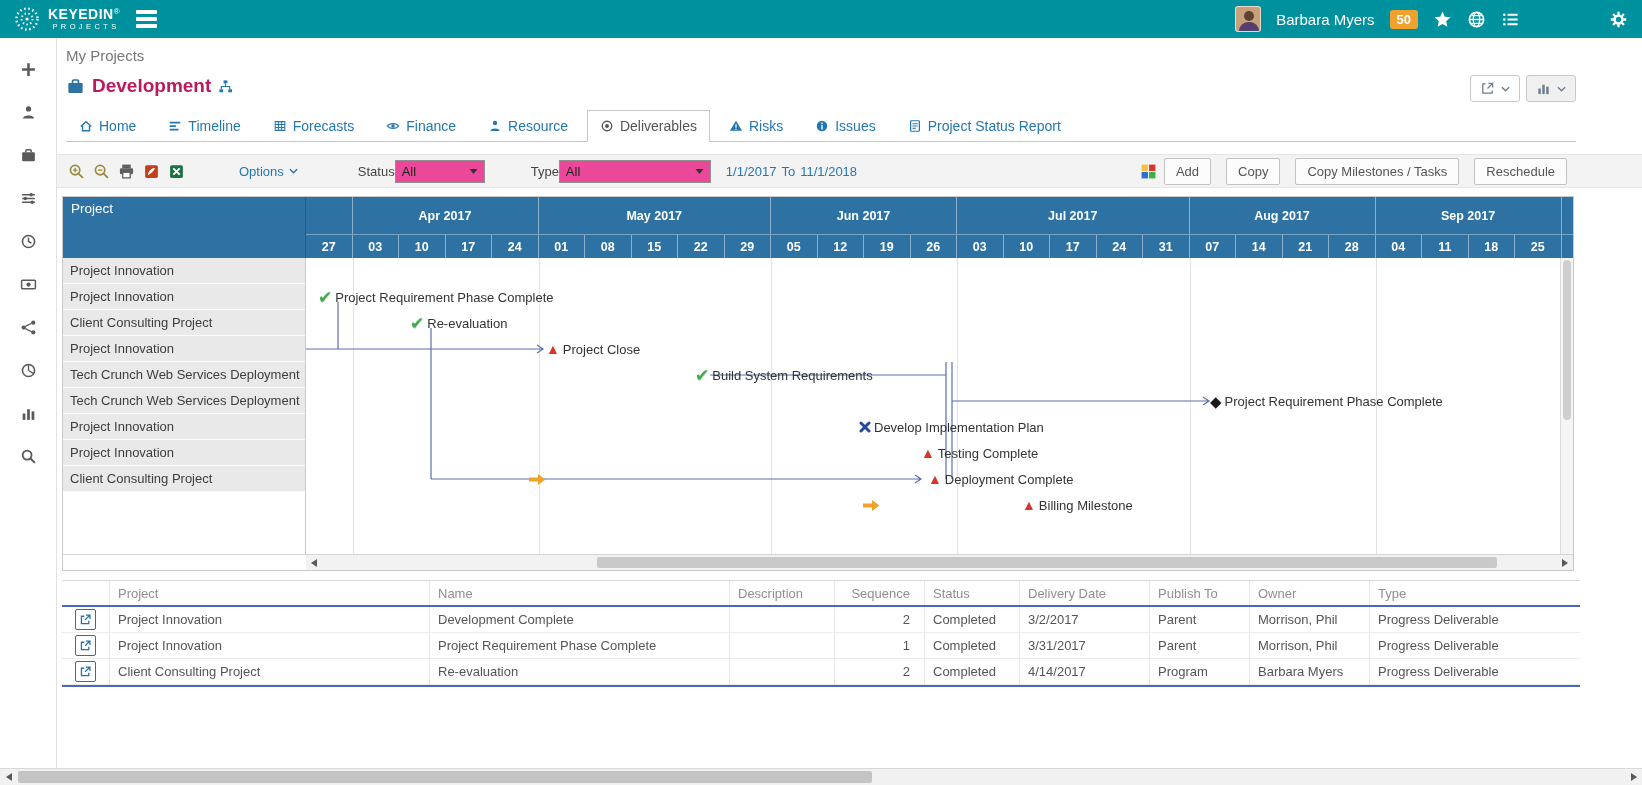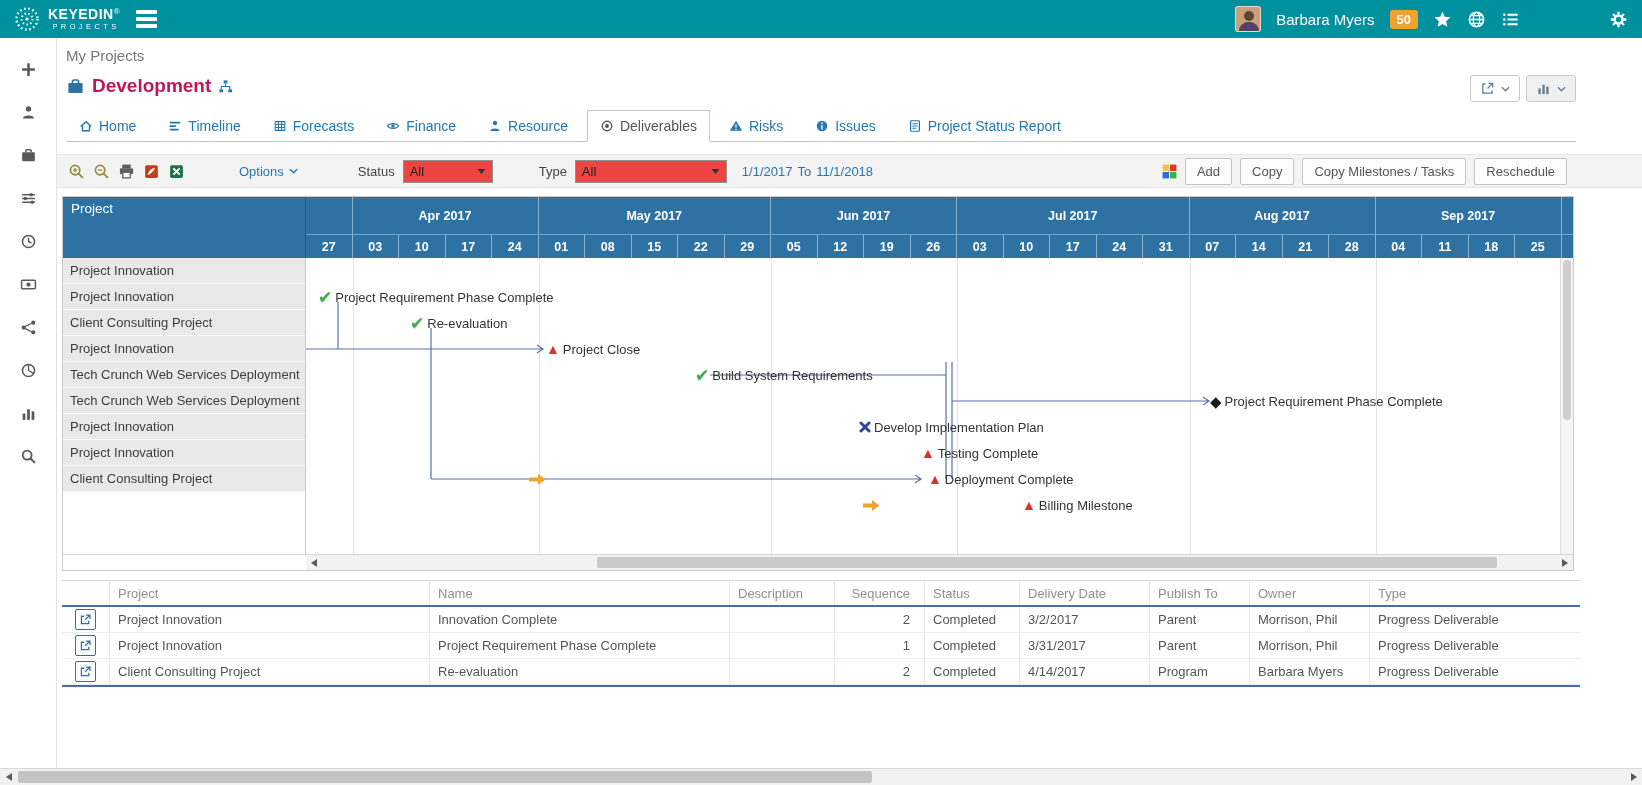--- a/index.html
+++ b/index.html
@@ -54,21 +54,21 @@
 
   
   .toolbar{position:absolute;left:0;right:0;top:116px;height:34px;background:#f3f3f3;border-top:1px solid #e7e7e7;border-bottom:1px solid #e7e7e7;display:flex;align-items:center;padding:0 11px;color:#444}
   .tb-iconbtn{display:flex;align-items:center;margin-right:8px;cursor:pointer;color:#5f5f5f}
   .tb-iconbtn svg{width:17px;height:17px}
   .tb-iconbtn.gold{color:#9b8b3e}
   .tb-options{margin-left:46px;color:var(--blue);display:flex;align-items:center;gap:5px;cursor:pointer}
   .tb-options svg{width:9px;height:6px}
   .tb-label{margin-left:60px}
   .tb-label.lbl-type{margin-left:46px}
-  .tb-select{margin-left:8px;height:23px;background:#ef4444;border:1px solid #919191;display:flex;align-items:center;justify-content:space-between;padding:0 6px;cursor:pointer;color:#222}
+  .tb-select{height:23px;background:#ec4899;border:1px solid #919191;display:flex;align-items:center;justify-content:space-between;padding:0 6px;cursor:pointer;color:#222}
   .tb-select svg{width:9px;height:5px}
   .sel-status{width:90px}
   .sel-type{width:152px}
   .tb-dates{margin-left:15px;color:var(--blue)}
   .tb-dates span{margin-right:5px}
   .tb-right{margin-left:auto;display:flex;align-items:center;gap:7px;padding-right:64px}
   .tb-right .tb-iconbtn{margin-right:0}
   .tb-btn{height:27px;padding:0 11px;background:#fcfcfc;border:1px solid #c3c3c3;border-radius:2px;color:#555;font-size:13px;cursor:pointer;font-family:inherit;white-space:nowrap}
 
   
@@ -439,21 +439,21 @@
     </div>
     <div class="tb-right">
       <div class="tb-iconbtn">
           <svg viewBox="0 0 16 16" width="18" height="18">
             <rect x="1.5" y="1.5" width="6" height="6" fill="#f5c33b"></rect>
             <rect x="8.5" y="1.5" width="6" height="6" fill="#d8342c"></rect>
             <rect x="1.5" y="8.5" width="6" height="6" fill="#2e6fd0"></rect>
             <rect x="8.5" y="8.5" width="6" height="6" fill="#3fae49"></rect>
           </svg>
         </div>
-      <div style="display:flex;gap:8px">
+      <div style="display:flex;gap:15px">
           <button class="tb-btn">Add</button>
           <button class="tb-btn">Copy</button>
           <button class="tb-btn">Copy Milestones / Tasks</button>
           <button class="tb-btn">Reschedule</button>
         </div>
     </div>
   </div>
 
   <div class="gantt">
     <div class="g-head">
@@ -630,21 +630,21 @@
         <div class="dt-row">
           <div class="dt-cell dt-c0" style="width: 48px; min-width: 48px;">
             <button class="lnk-btn">
               <svg viewBox="0 0 16 16">
                 <path d="M6.5 4 H3 V13 H12 V9.5" fill="none" stroke="currentColor" stroke-width="1.6"></path>
                 <path d="M8.5 2.5 H13.5 V7.5 M13.2 2.8 L7.5 8.5" fill="none" stroke="currentColor" stroke-width="1.6"></path>
               </svg>
             </button>
           </div>
           <div class="dt-cell" style="width: 320px; min-width: 320px;">Project Innovation</div>
-          <div class="dt-cell" style="width: 300px; min-width: 300px;">Innovation Complete</div>
+          <div class="dt-cell" style="width: 300px; min-width: 300px;">Development Complete</div>
           <div class="dt-cell" style="width: 105px; min-width: 105px;"></div>
           <div class="dt-cell dt-seq" style="width: 90px; min-width: 90px;">2</div>
           <div class="dt-cell" style="width: 95px; min-width: 95px;">Completed</div>
           <div class="dt-cell" style="width: 130px; min-width: 130px;">3/2/2017</div>
           <div class="dt-cell" style="width: 100px; min-width: 100px;">Parent</div>
           <div class="dt-cell" style="width: 120px; min-width: 120px;">Morrison, Phil</div>
           <div class="dt-cell" style="width: 208px; min-width: 208px;">Progress Deliverable</div>
         </div>
         <div class="dt-row">
           <div class="dt-cell dt-c0" style="width: 48px; min-width: 48px;">

